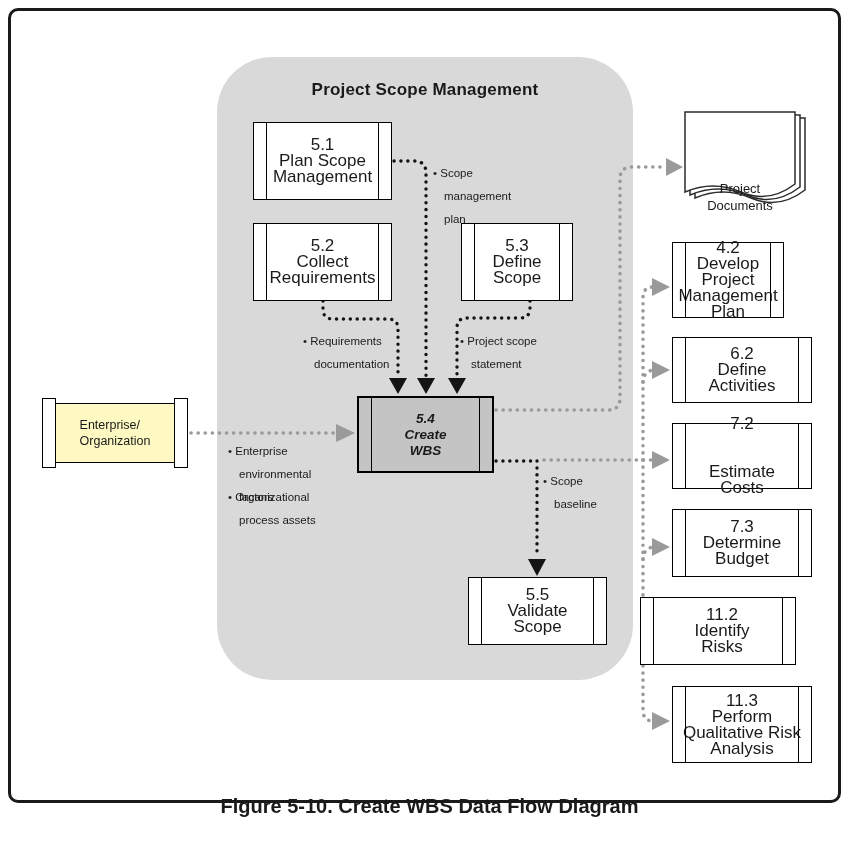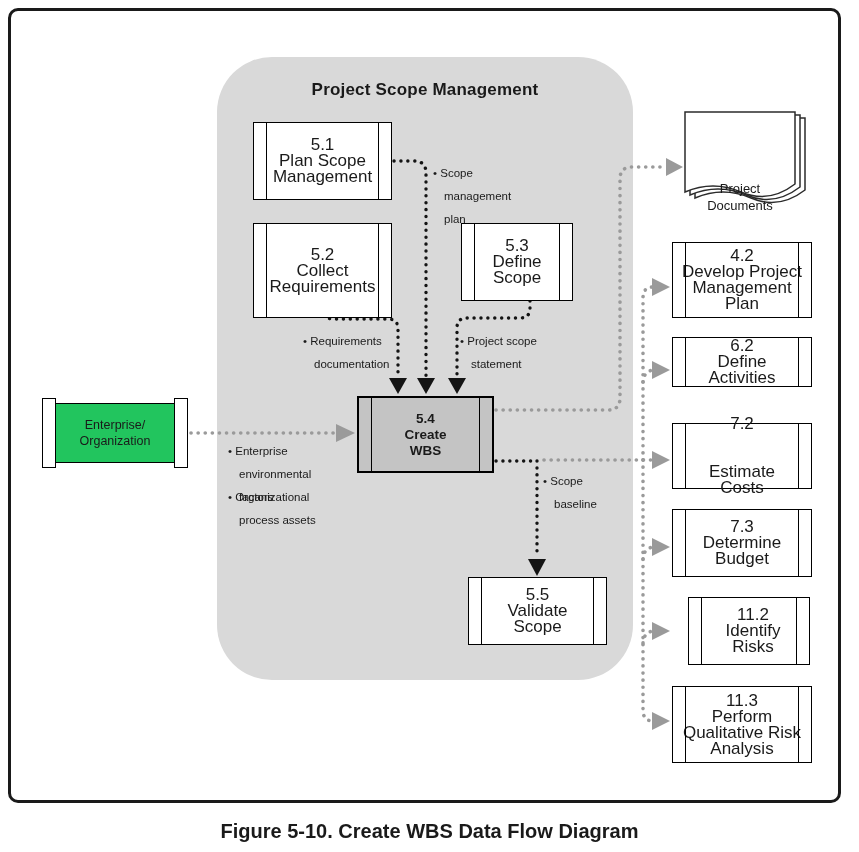--- a/index.html
+++ b/index.html
@@ -26,26 +26,26 @@
 
   .pbox{position:absolute;background:var(--process-fill);border:1.6px solid var(--box-border);
     display:flex;flex-direction:column;align-items:center;justify-content:center;
     text-align:center;font-size:17px;line-height:16px;}
   .pbox::before,.pbox::after{content:"";position:absolute;top:0;bottom:0;width:0;
     border-left:1.4px solid var(--box-border);}
   .pbox::before{left:12px;}
   .pbox::after{right:12px;}
   .pbox .code{display:block;}
   .pbox .lbl{display:block;white-space:pre-line;}
-  .pbox.accent{background:var(--active-process-fill);border-width:2.4px;font-weight:bold;font-size:13.5px;}
+  .pbox.accent{background:var(--active-process-fill);border-width:2.4px;font-weight:bold;font-size:13.5px;font-style:italic;}
 
   .entity{position:absolute;left:42px;top:398px;width:146px;height:70px;}
   .entity .erect{position:absolute;left:12px;right:12px;top:5px;bottom:5px;
-    background:#22c55e;border:1.6px solid var(--box-border);
-    display:flex;align-items:center;justify-content:center;text-align:center;
+    background:#fef9c3;border:1.6px solid var(--box-border);
+    display:flex;align-items:center;justify-content:center;text-align:left;
     font-size:12.5px;line-height:16px;white-space:pre-line;}
   .entity .ebar{position:absolute;top:0;bottom:0;width:14px;background:#fff;
     border:1.6px solid var(--box-border);}
   .entity .ebar.left{left:0;}
   .entity .ebar.right{right:0;}
 
   .docs{position:absolute;left:681px;top:110px;width:130px;height:108px;}
   .docs svg{position:absolute;left:0;top:0;}
   .docs .dlabel{position:absolute;left:4px;top:30px;width:110px;text-align:center;
     font-size:13px;line-height:17px;white-space:pre-line;margin-top:40px;}
@@ -54,21 +54,21 @@
     padding-left:11px;text-indent:-11px;}
 
   .arrows{position:absolute;left:0;top:0;}
   .dot{fill:none;stroke-linecap:round;}
   .dot.black{stroke:var(--line-black);stroke-width:3.4;stroke-dasharray:0.1 6.8;}
   .dot.gray{stroke:var(--line-gray);stroke-width:3.6;stroke-dasharray:0.1 7;}
   .head.black{fill:var(--line-black);}
   .head.gray{fill:var(--line-gray);}
   .pg{fill:#ffffff;stroke:#2b2b2b;stroke-width:1.5;}
 
-  .caption{position:absolute;left:0;top:820px;width:859px;text-align:center;
+  .caption{position:absolute;left:0;top:795px;width:859px;text-align:center;
     font-size:20px;font-weight:bold;}
 </style>
 </head>
 <body>
 
 <div class="canvas">
   <div class="outer-border"></div>
 
   <div class="panel"></div>
   <div class="panel-title">Project Scope Management</div>
@@ -114,21 +114,21 @@
       <path class="dot gray" d="M643,643 Q644,631 655,631"></path>
       <polygon class="head gray" points="652,622 652,640 670,631"></polygon>
     </g>
   </svg>
 
   <div class="pbox" style="left:253px;top:122px;width:139px;height:78px;">
     <span class="code">5.1</span>
     <span class="lbl">Plan Scope
 Management</span>
   </div>
-  <div class="pbox" style="left:253px;top:223px;width:139px;height:95px;">
+  <div class="pbox" style="left:253px;top:223px;width:139px;height:78px;">
     <span class="code">5.2</span>
     <span class="lbl">Collect
 Requirements</span>
   </div>
   <div class="pbox" style="left:461px;top:223px;width:112px;height:78px;">
     <span class="code">5.3</span>
     <span class="lbl">Define
 Scope</span>
   </div>
   <div class="pbox accent" style="left:357px;top:396px;width:137px;height:77px;">
@@ -152,42 +152,42 @@
   <div class="docs">
     <svg width="130" height="108" viewBox="0 0 130 108">
       <path class="pg" d="M14,8 L124,8 L124,80 Q98,100 70,88 Q42,76 14,88 Z"></path>
       <path class="pg" d="M9,5 L119,5 L119,77 Q93,97 65,85 Q37,73 9,85 Z"></path>
       <path class="pg" d="M4,2 L114,2 L114,74 Q88,94 60,82 Q32,70 4,82 Z"></path>
     </svg>
     <div class="dlabel">Project
 Documents</div>
   </div>
 
-  <div class="pbox" style="left:672px;top:242px;width:140px;height:76px;">
+  <div class="pbox" style="left:672px;top:242px;width:112px;height:76px;">
     <span class="code">4.2</span>
     <span class="lbl">Develop Project
 Management
 Plan</span>
   </div>
-  <div class="pbox" style="left:672px;top:337px;width:140px;height:50px;">
+  <div class="pbox" style="left:672px;top:337px;width:140px;height:66px;">
     <span class="code">6.2</span>
     <span class="lbl">Define
 Activities</span>
   </div>
   <div class="pbox" style="left:672px;top:423px;width:140px;height:66px;gap:32px;">
     <span class="code">7.2</span>
     <span class="lbl">Estimate
 Costs</span>
   </div>
   <div class="pbox" style="left:672px;top:509px;width:140px;height:68px;">
     <span class="code">7.3</span>
     <span class="lbl">Determine
 Budget</span>
   </div>
-  <div class="pbox" style="left:688px;top:597px;width:122px;height:68px;padding-left:8px;">
+  <div class="pbox" style="left:640px;top:597px;width:156px;height:68px;padding-left:8px;">
     <span class="code">11.2</span>
     <span class="lbl">Identify
 Risks</span>
   </div>
   <div class="pbox" style="left:672px;top:686px;width:140px;height:77px;">
     <span class="code">11.3</span>
     <span class="lbl">Perform
 Qualitative Risk
 Analysis</span>
   </div>

